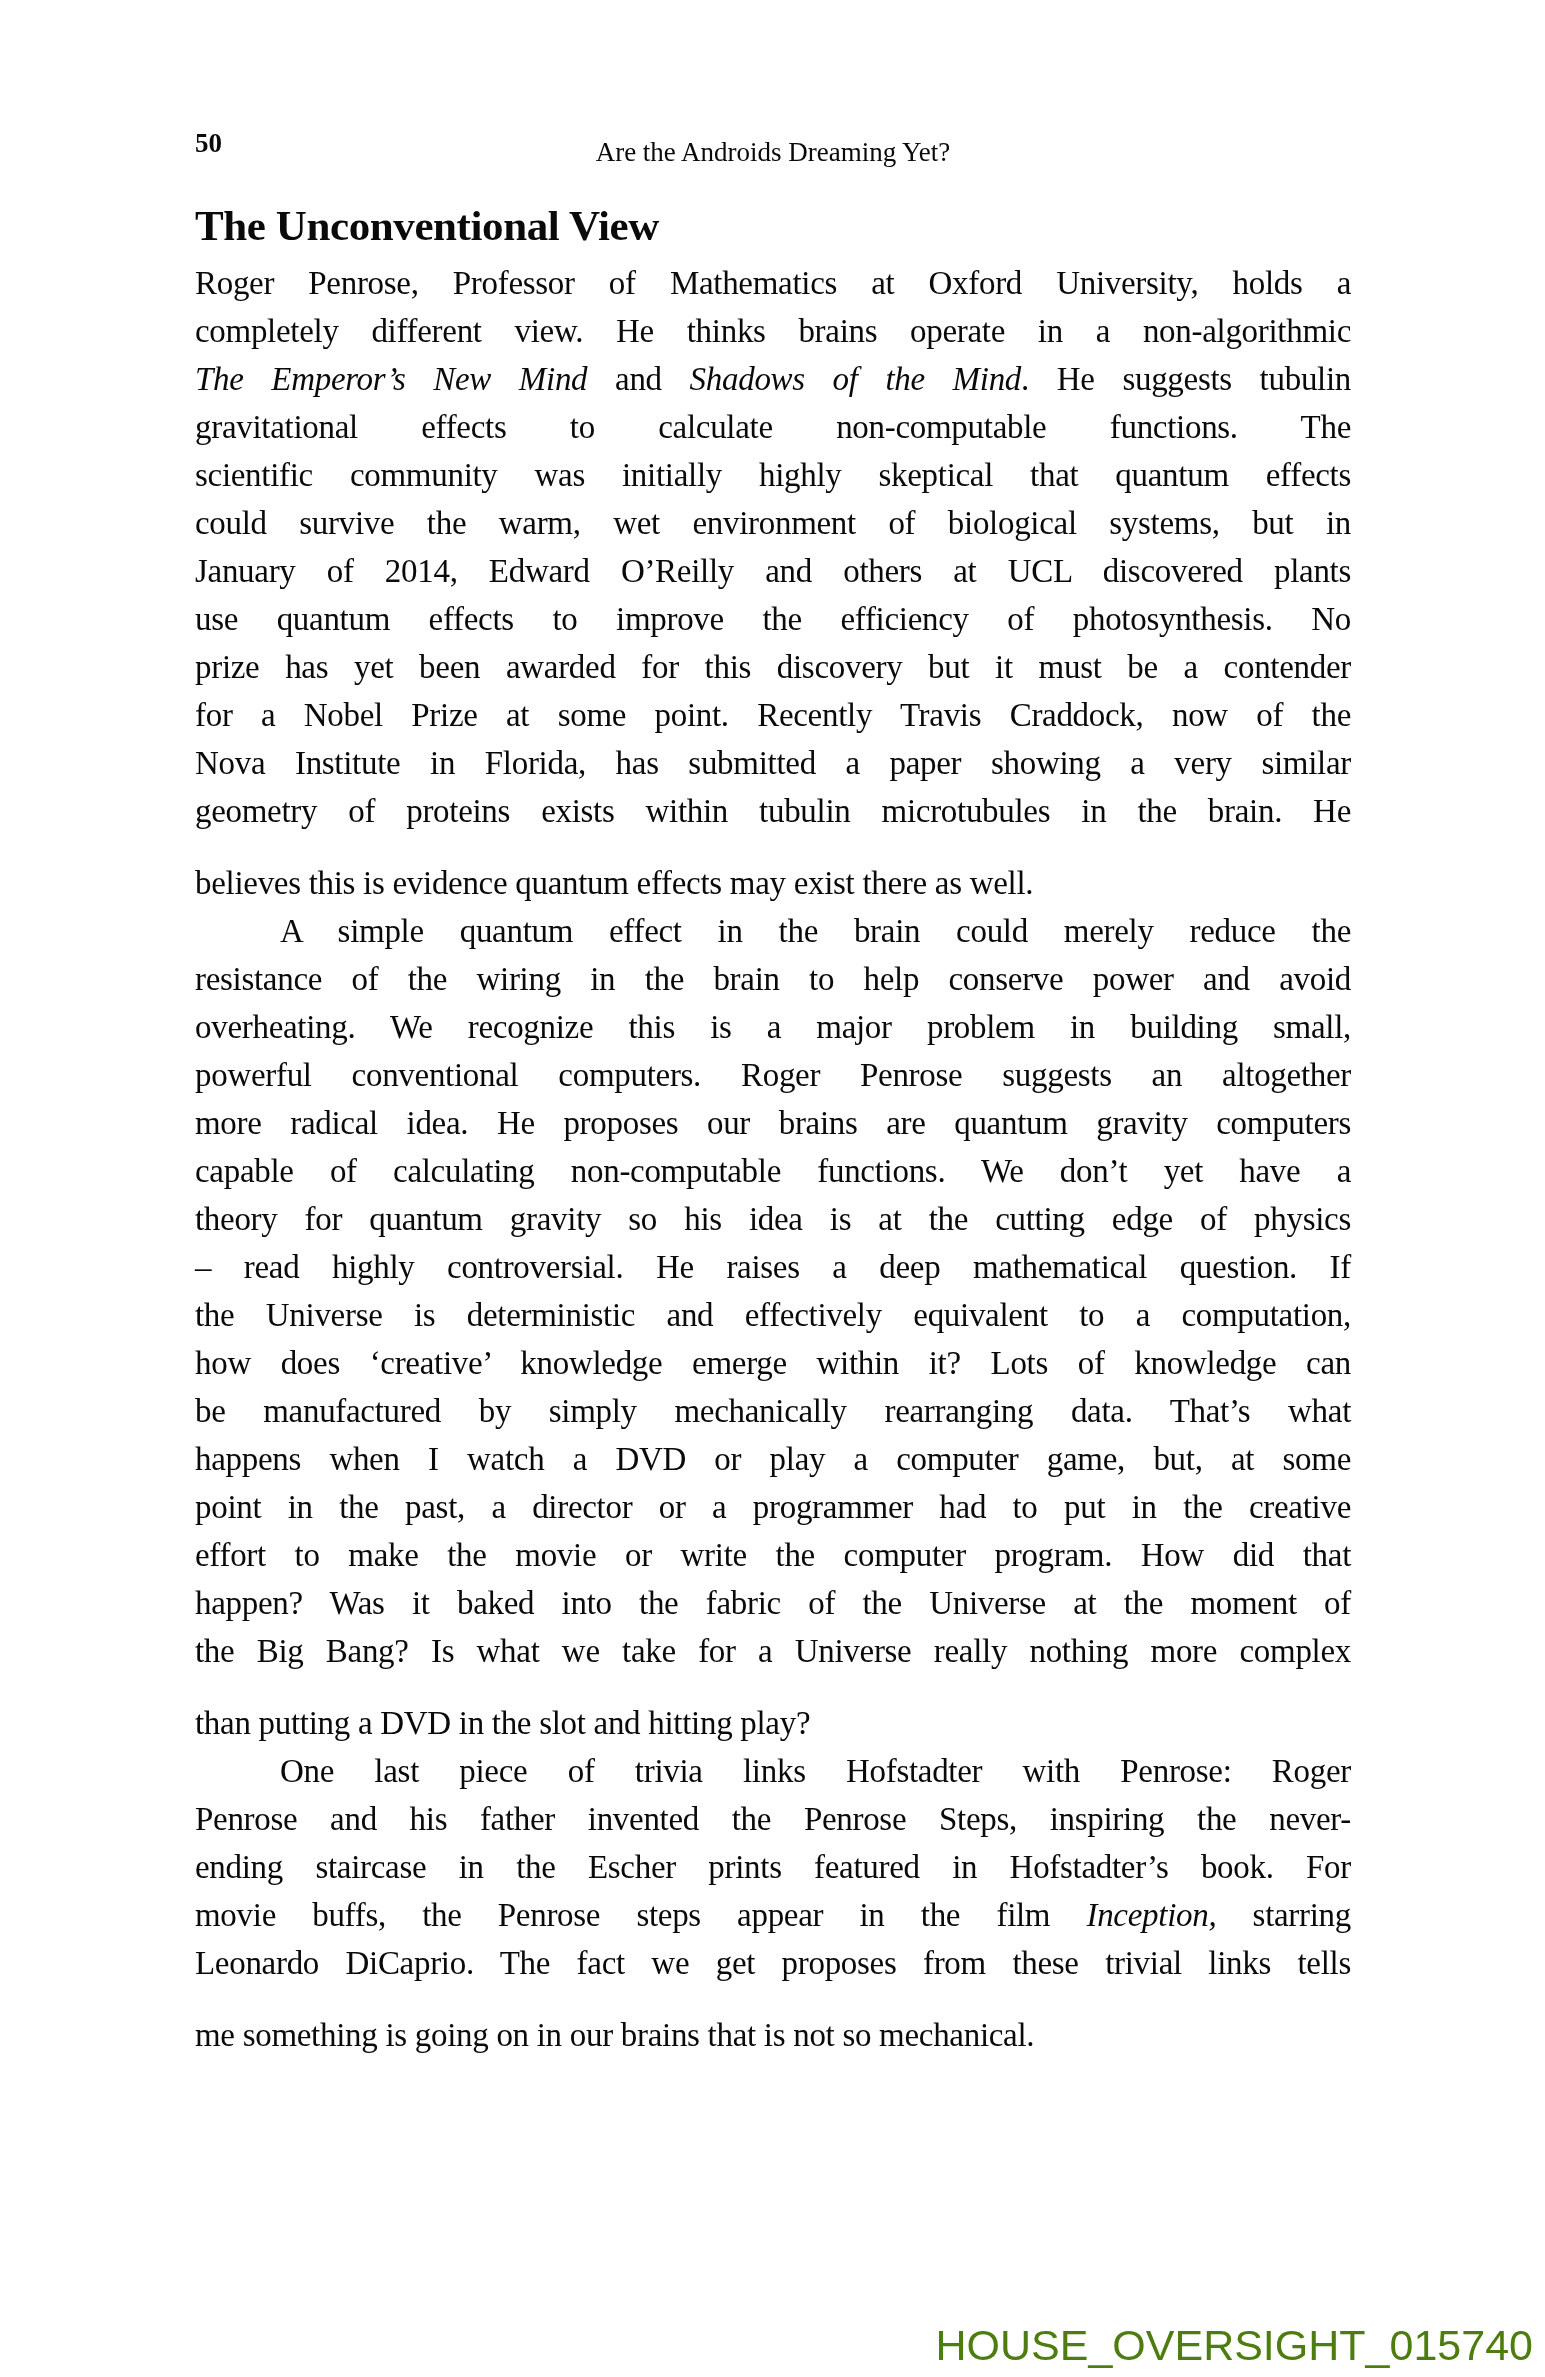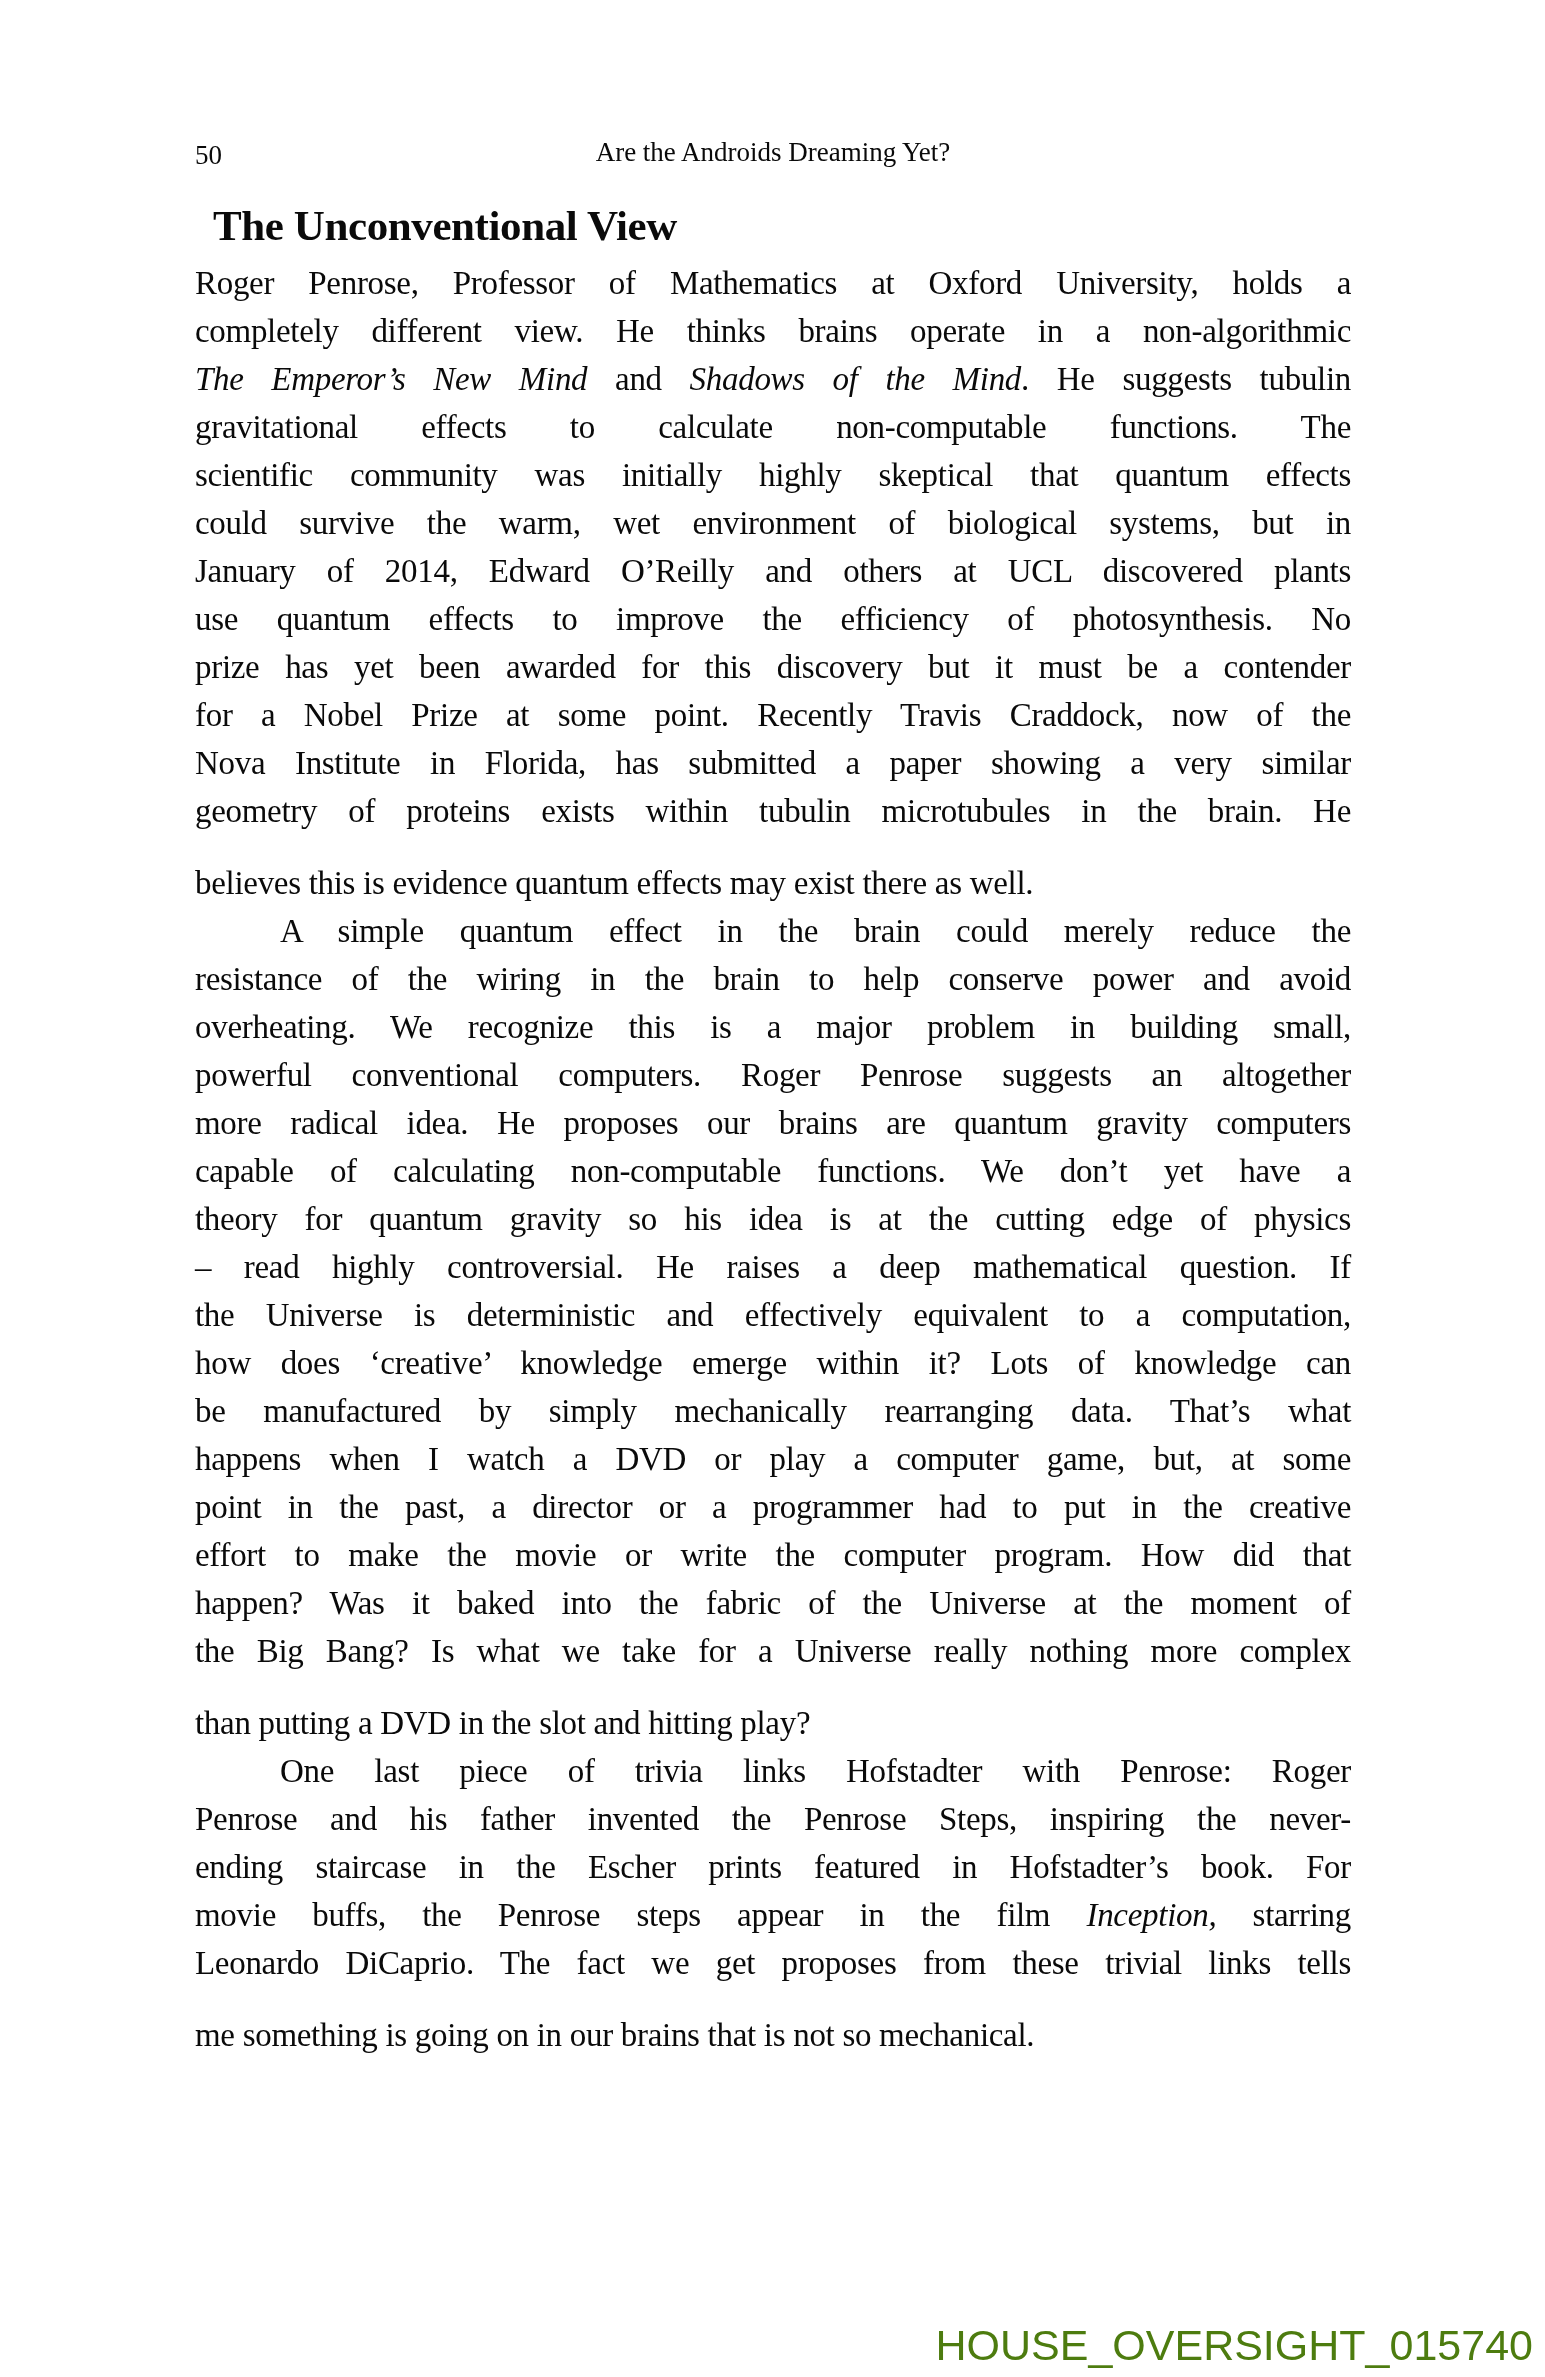--- a/index.html
+++ b/index.html
@@ -21,39 +21,39 @@
     left: 195px;
     width: 1156px;
     top: 125px;
     height: 34px;
     font-size: 27px;
     line-height: 29px;
   }
   #page-number {
     position: absolute;
     left: 0;
-    top: 16px;
+    top: 4px;
+    font-weight: bold;
   }
   #running-title {
     position: absolute;
     left: 0;
     width: 100%;
     top: 13px;
     text-align: center;
   }
   #section-heading {
     position: absolute;
     left: 195px;
     top: 204px;
     width: 1156px;
     font-size: 43px;
     line-height: 43px;
     font-weight: 700;
     letter-spacing: -0.4px;
-    margin-left: 18px;
   }
   #body-text {
     position: absolute;
     left: 195px;
     top: 259px;
     width: 1156px;
   }
   .body-line {
     height: 48px;
     line-height: 48px;

